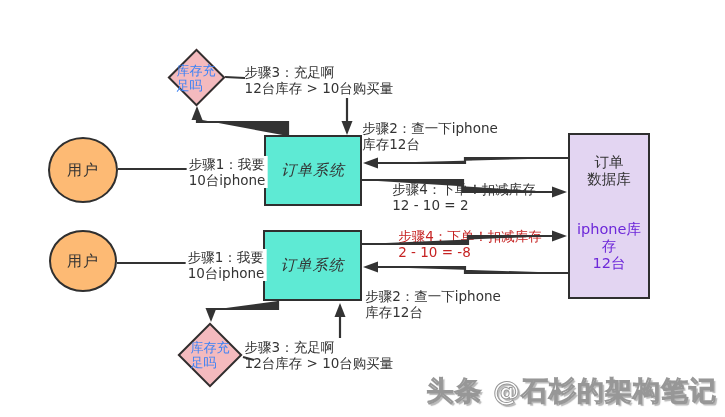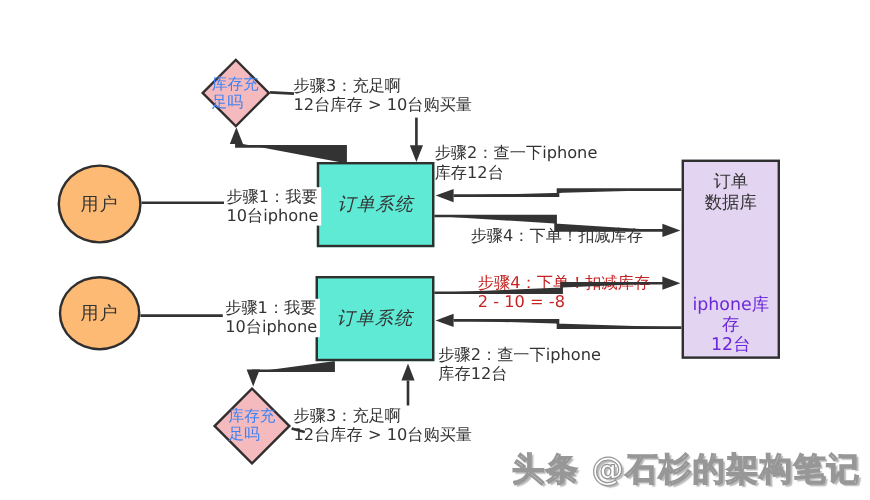--- a/index.html
+++ b/index.html
@@ -23,21 +23,21 @@
     border: 2px solid #2f2f2f;
     display: flex;
     align-items: center;
     justify-content: center;
     text-align: center;
     color: #333333;
   }
   .node-label { font-size: 15px; letter-spacing: 1px; color: #333333; }
   .circle { border-radius: 50%; background: #fdba74; }
   .rect-green { background: #5eead4; font-style: italic; }
-  .rect-purple { background: #e3d5f2; flex-direction: column; justify-content: space-between; padding-top: 9px; }
+  .rect-purple { background: #e3d5f2; flex-direction: column; justify-content: flex-start; padding-top: 19px; }
   .db-title { font-size: 14.5px; line-height: 17px; color: #333333; }
   .db-stock { font-size: 14.5px; line-height: 17px; color: #6d28d9; margin-top: 33px; }
   .diamond {
     position: absolute;
     background: #f4babe;
     border: 2px solid #2f2f2f;
     transform: rotate(45deg);
   }
   .diamond-text {
     position: absolute;
@@ -184,20 +184,21 @@
     <div>步骤2：查一下iphone</div>
     <div>库存12台</div>
   </div>
   <div class="flabel" style="left:433px; top:304px;">
     <div>步骤2：查一下iphone</div>
     <div>库存12台</div>
   </div>
 
   <div class="flabel" style="left:464px; top:197px;">
     <div>步骤4：下单！扣减库存</div>
+    <div>12 - 10 = 2</div>
   </div>
   <div class="flabel error" style="left:470px; top:244px;">
     <div>步骤4：下单！扣减库存</div>
     <div>2 - 10 = -8</div>
   </div>
 
   <svg class="layer" viewBox="0 0 725 417" fill="none">
     <g stroke="#333333" stroke-width="2.2" fill="#333333">
 
       <g>

